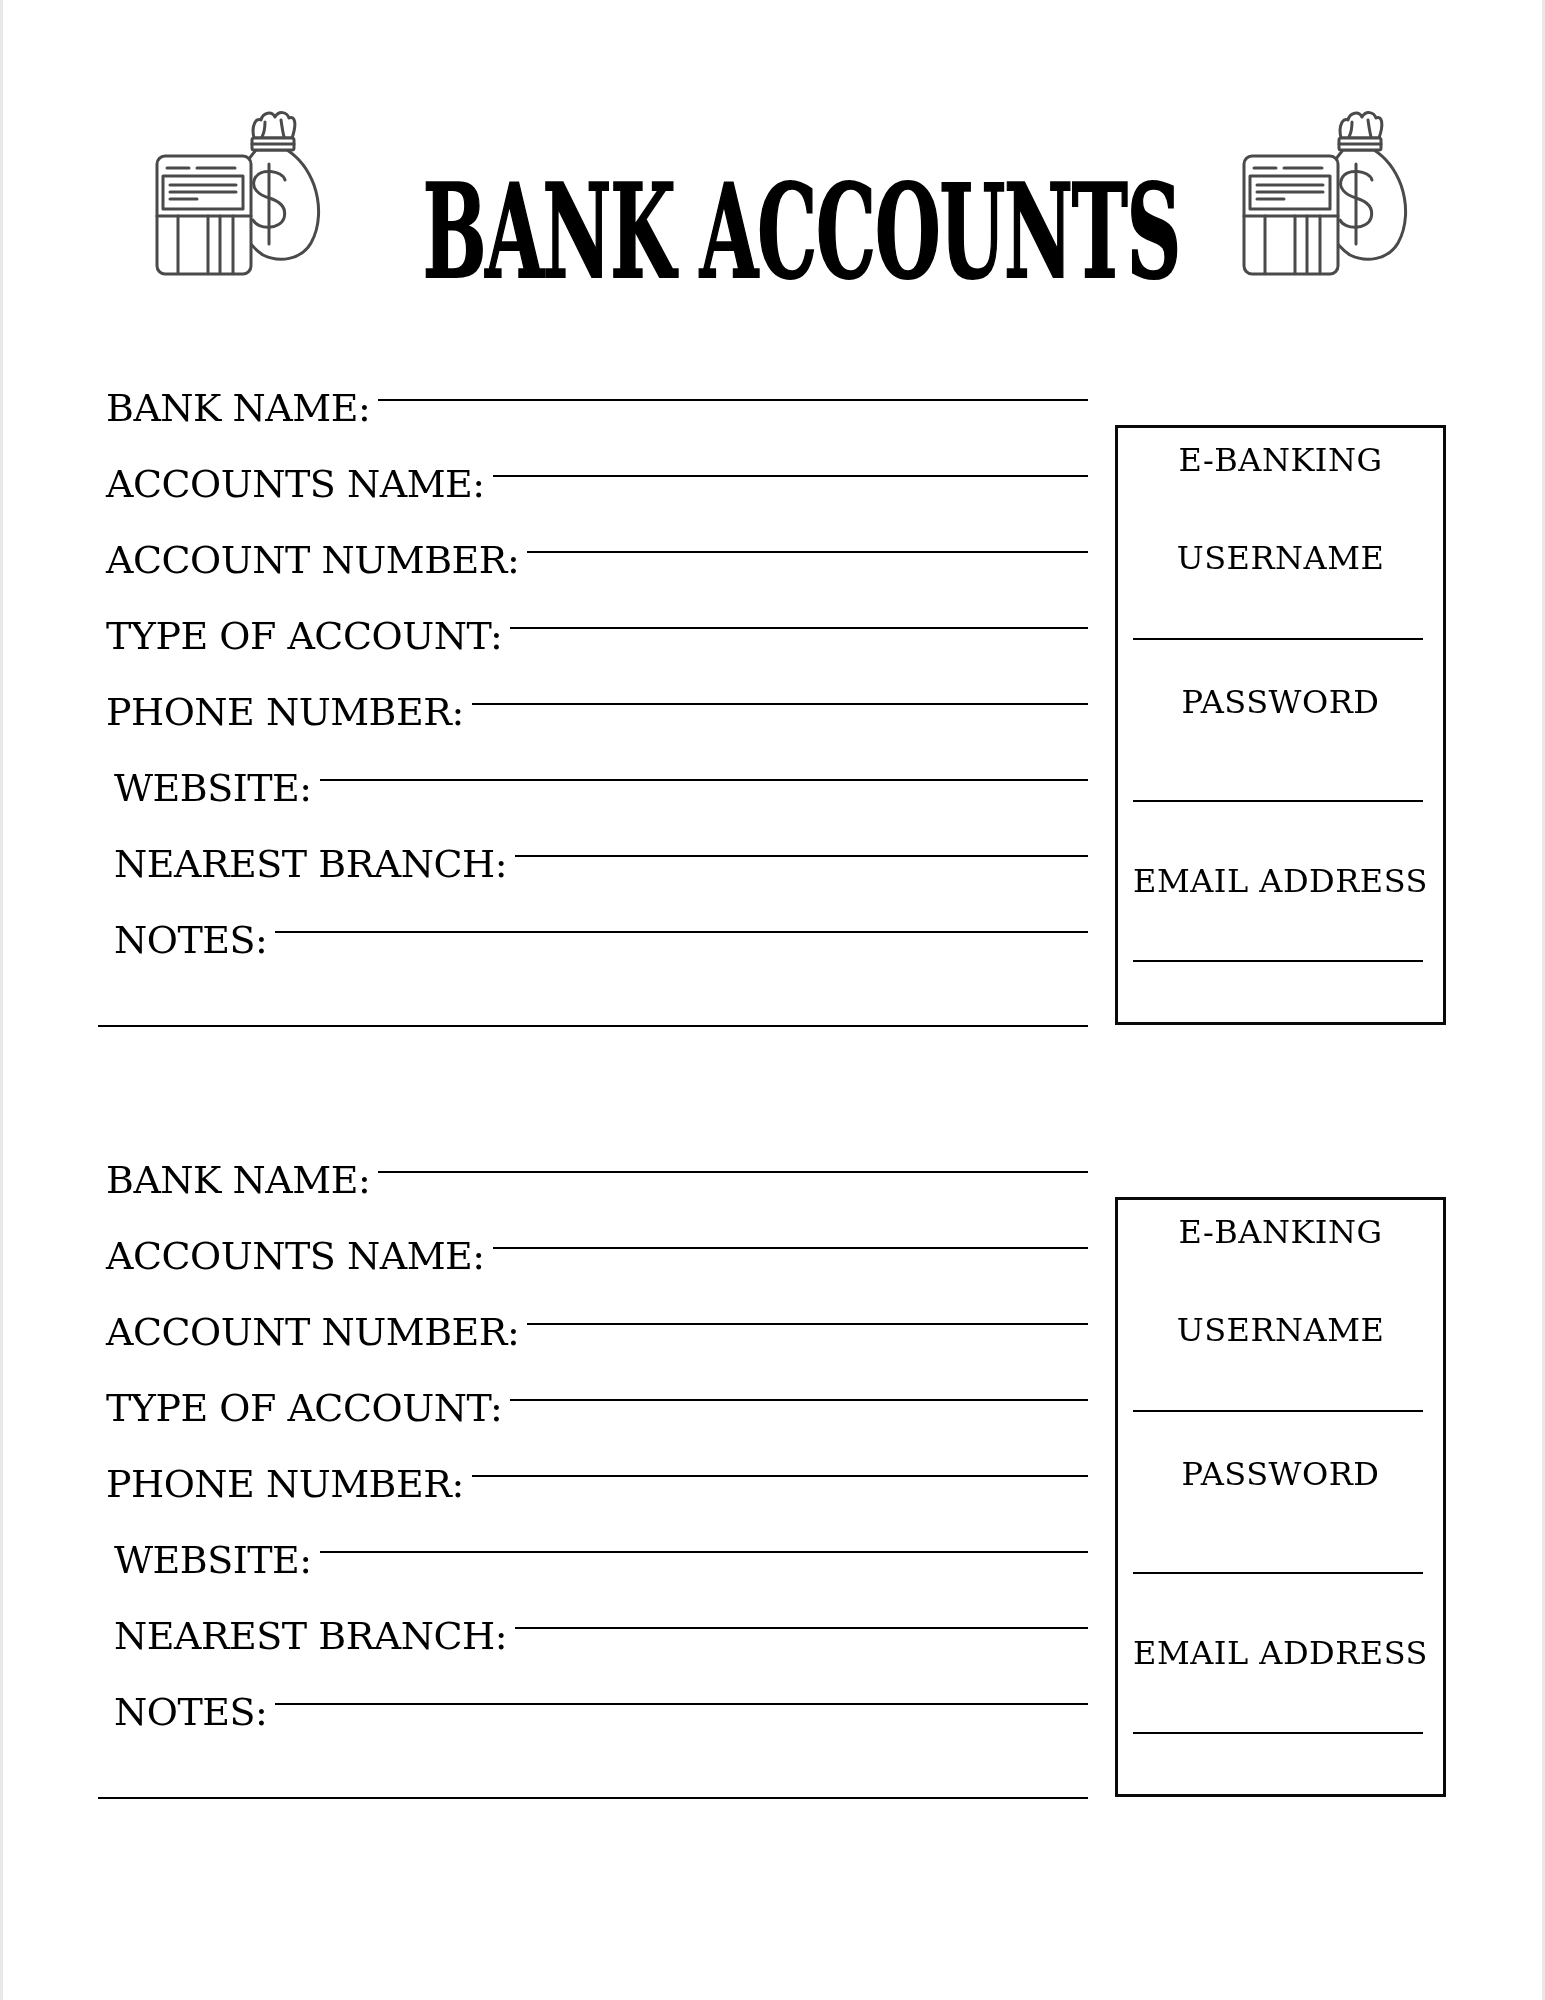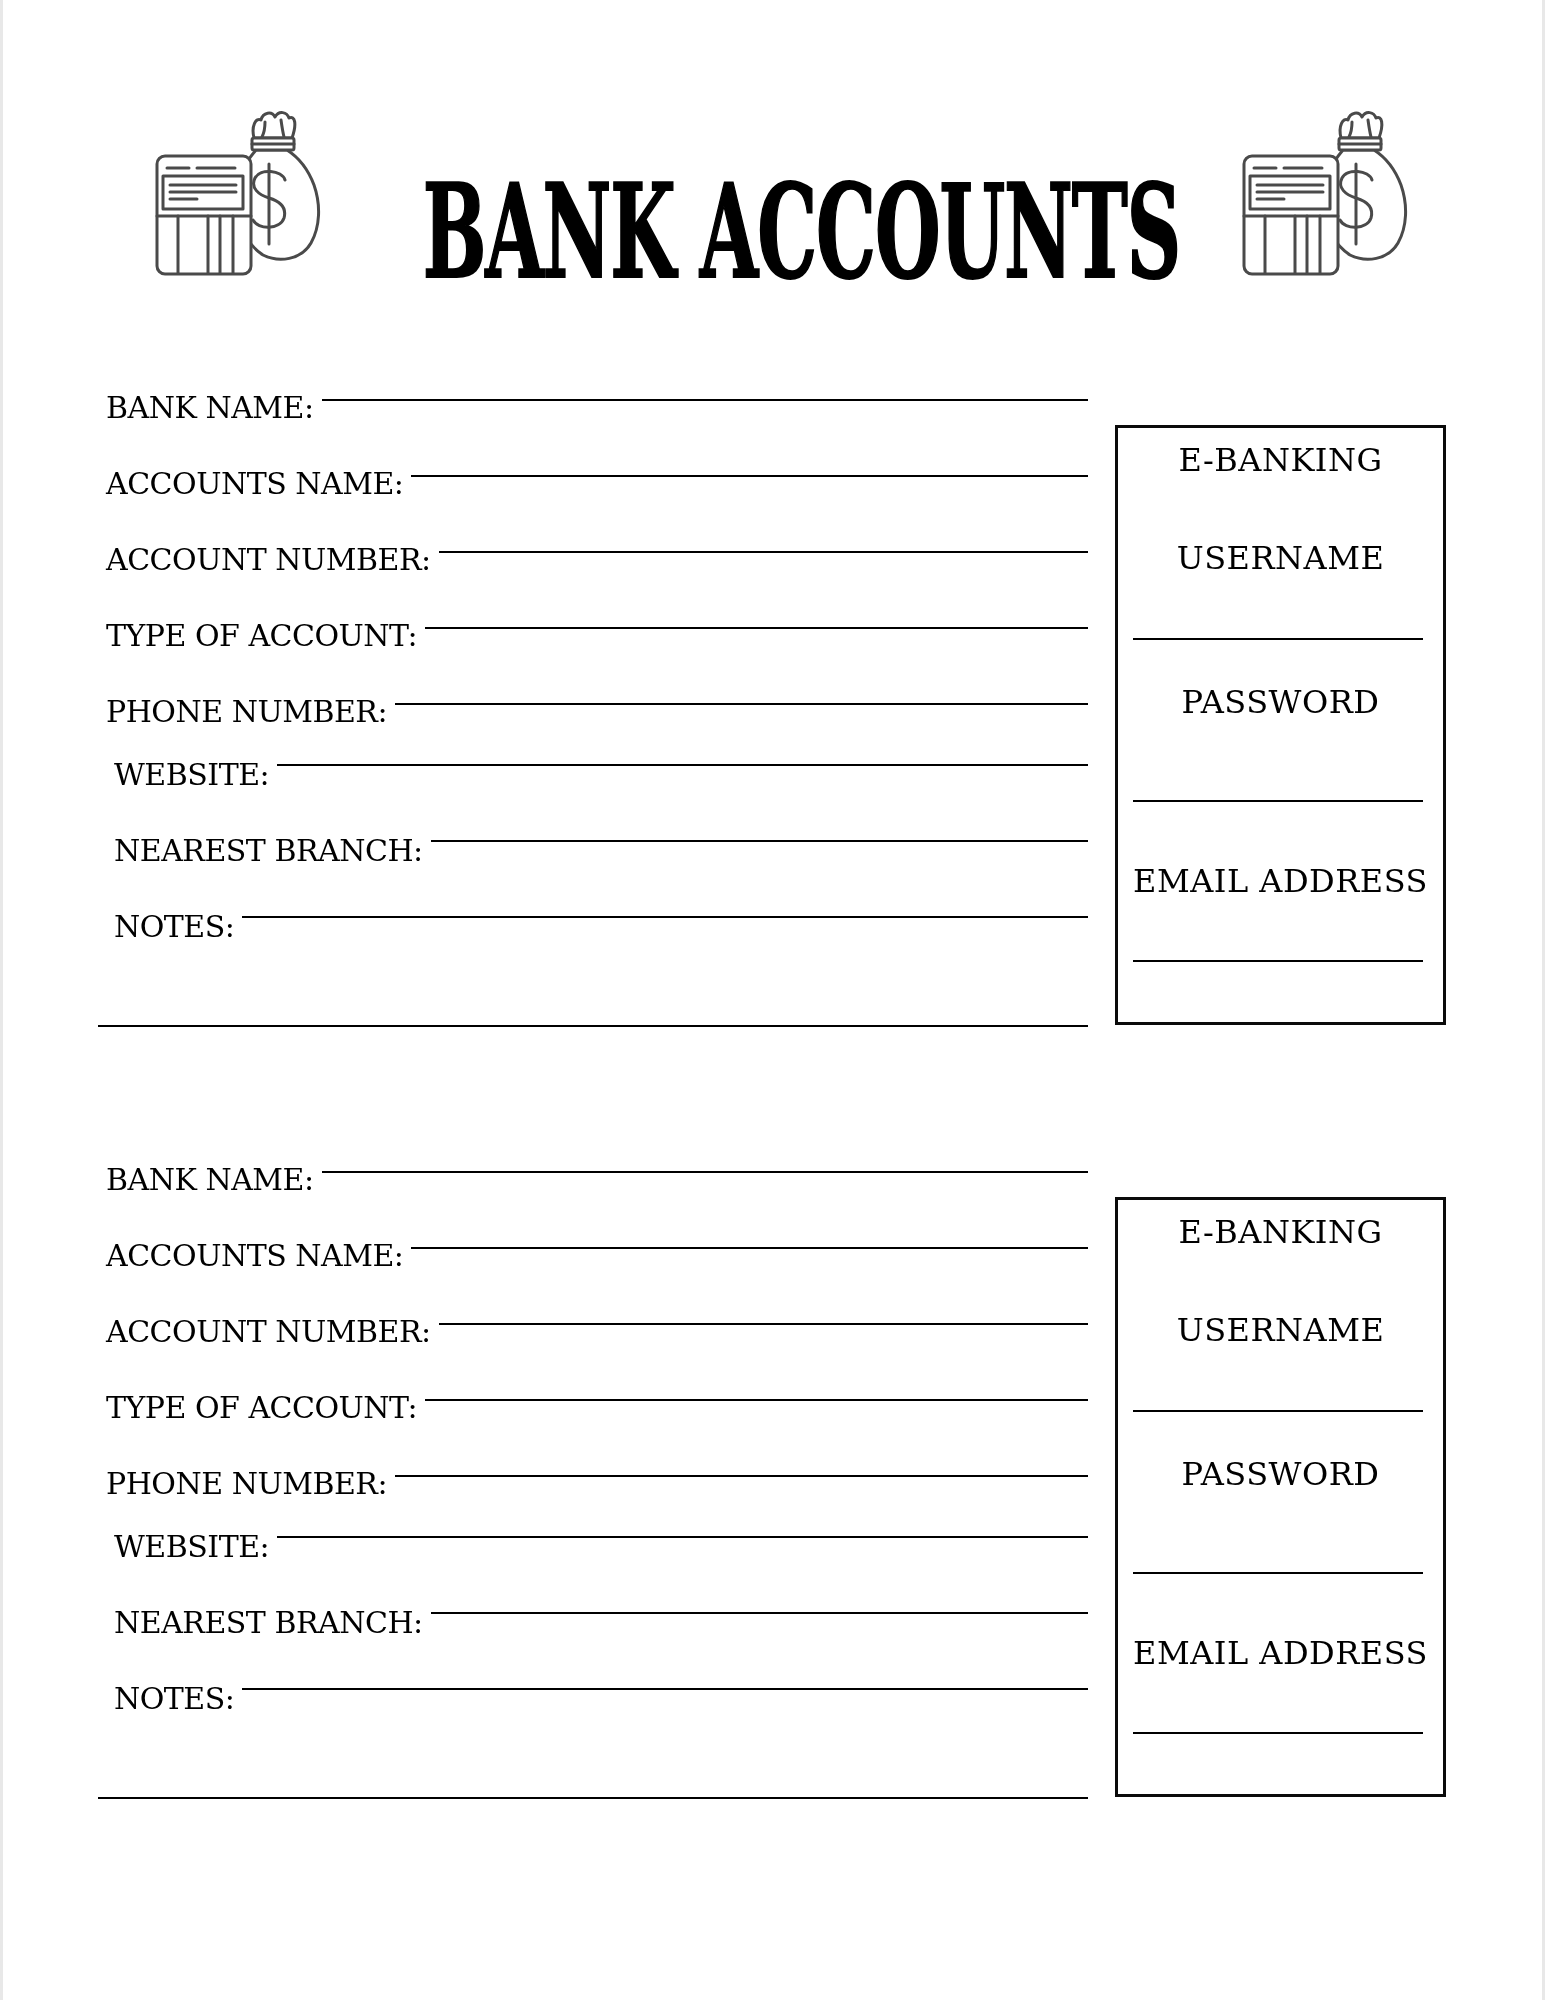--- a/index.html
+++ b/index.html
@@ -37,23 +37,23 @@
   .rows{position:absolute;left:103px;width:982px;}
   .rows.s1{top:367px;}
   .rows.s2{top:1139px;}
   .row{
     height:76px;
     display:flex;
     align-items:flex-end;
     box-sizing:border-box;
     padding-bottom:20px;
   }
-  .row.indent{padding-left:8px;align-items:center;}
+  .row.indent{padding-left:8px;}
   .flabel{
-    font-size:30px;
+    font-size:38px;
     line-height:30px;
     letter-spacing:-0.5px;
     white-space:nowrap;
   }
   .fline{
     flex:1;
     border-bottom:2px solid #000;
     margin:0 0 22px 8px;
     min-height:1px;
   }

